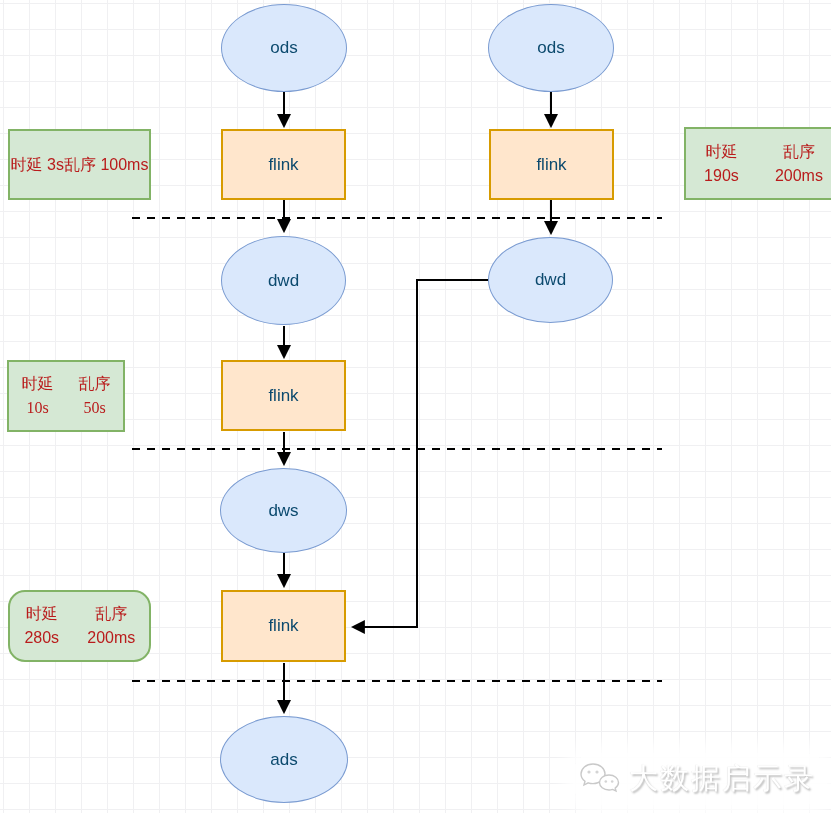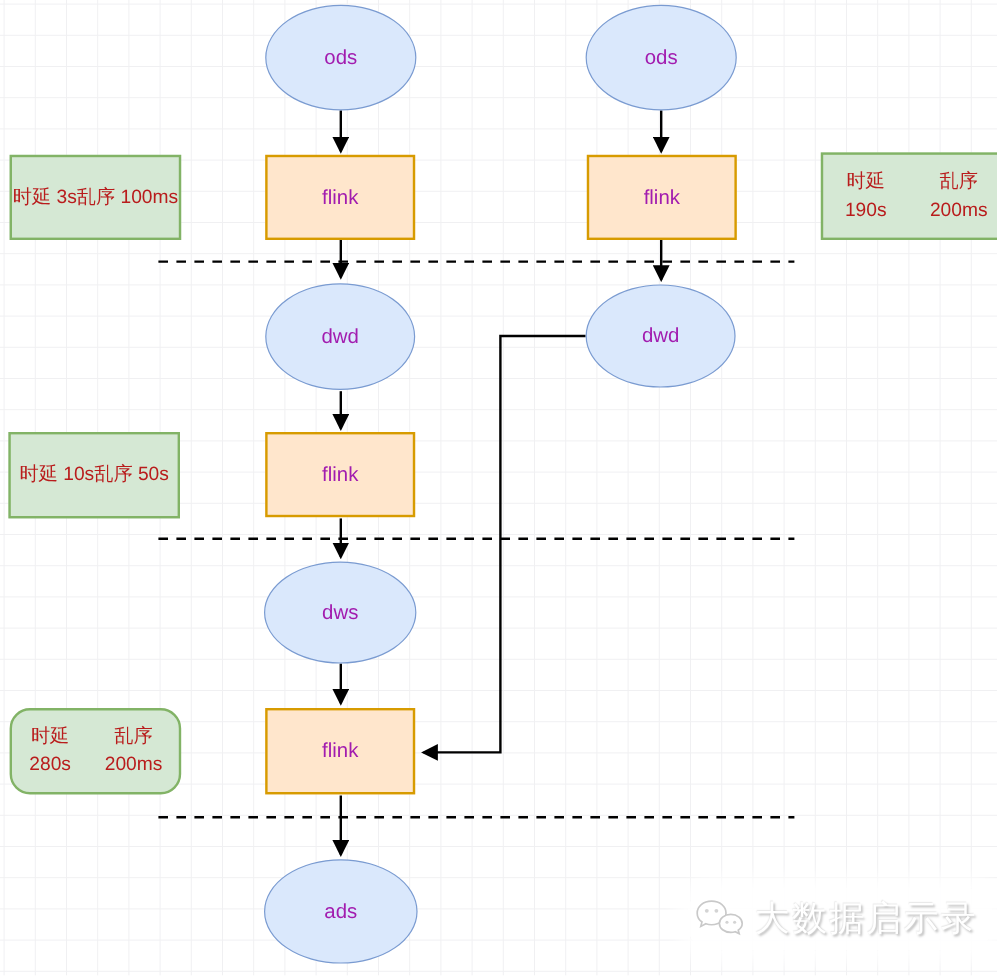--- a/index.html
+++ b/index.html
@@ -13,21 +13,21 @@
       linear-gradient(to right,#f0f0f2 1px,transparent 1px),
       linear-gradient(to bottom,#f0f0f2 1px,transparent 1px);
     background-size:26px 26px;
     background-position:3px 3px;
   }
   .overlay{position:absolute;inset:0;pointer-events:none;}
   .node{
     position:absolute;
     display:flex;align-items:center;justify-content:center;
     box-sizing:border-box;
-    color:#a21caf;font-size:17px;
+    color:#0c4a6e;font-size:17px;
   }
   .ellipse{
     background:#dae8fc;
     border:1.5px solid #7a9bd1;
     border-radius:50%;
   }
   .process{
     background:#ffe6cc;
     border:2px solid #d79b00;
   }
@@ -37,21 +37,21 @@
     background:#d5e8d4;
     border:2px solid #82b366;
     display:flex;flex-direction:row;align-items:center;justify-content:center;
     color:#b91c1c;font-size:16px;line-height:24px;
     text-align:center;
   }
   .arrow{stroke:#000;stroke-width:2;fill:none;marker-end:url(#ah);}
   .dashed{stroke:#000;stroke-width:2;stroke-dasharray:8 7;}
   .watermark{
     position:absolute;
-    right:4px;bottom:21px;
+    right:4px;bottom:8px;
     display:flex;align-items:center;gap:8px;
     padding:6px 12px 6px 6px;
     background:rgba(255,255,255,0.88);
     border-radius:20px;
     box-shadow:0 0 14px 10px rgba(255,255,255,0.88);
     text-align:center;
   }
   .wm-text{
     font-size:29px;
     letter-spacing:2px;
@@ -120,21 +120,21 @@
   </div>
 
   <div class="annotation" style="left:8px;top:129px;width:143px;height:71px;">
     <span>时延 3s</span>
     <span>乱序 100ms</span>
   </div>
   <div class="annotation" style="left:684px;top:127px;width:159px;height:73px;">
     <span>时延 190s</span>
     <span>乱序 200ms</span>
   </div>
-  <div class="annotation" style="left:7px;top:360px;width:143px;height:72px;">
+  <div class="annotation" style="left:7px;top:360px;width:118px;height:72px;font-family:Liberation Serif, serif;">
     <span>时延 10s</span>
     <span>乱序 50s</span>
   </div>
   <div class="annotation" style="left:8px;top:590px;width:143px;height:72px;border-radius:17px;">
     <span>时延 280s</span>
     <span>乱序 200ms</span>
   </div>
 
   <div class="watermark">
     <span style="display:inline-flex;">

